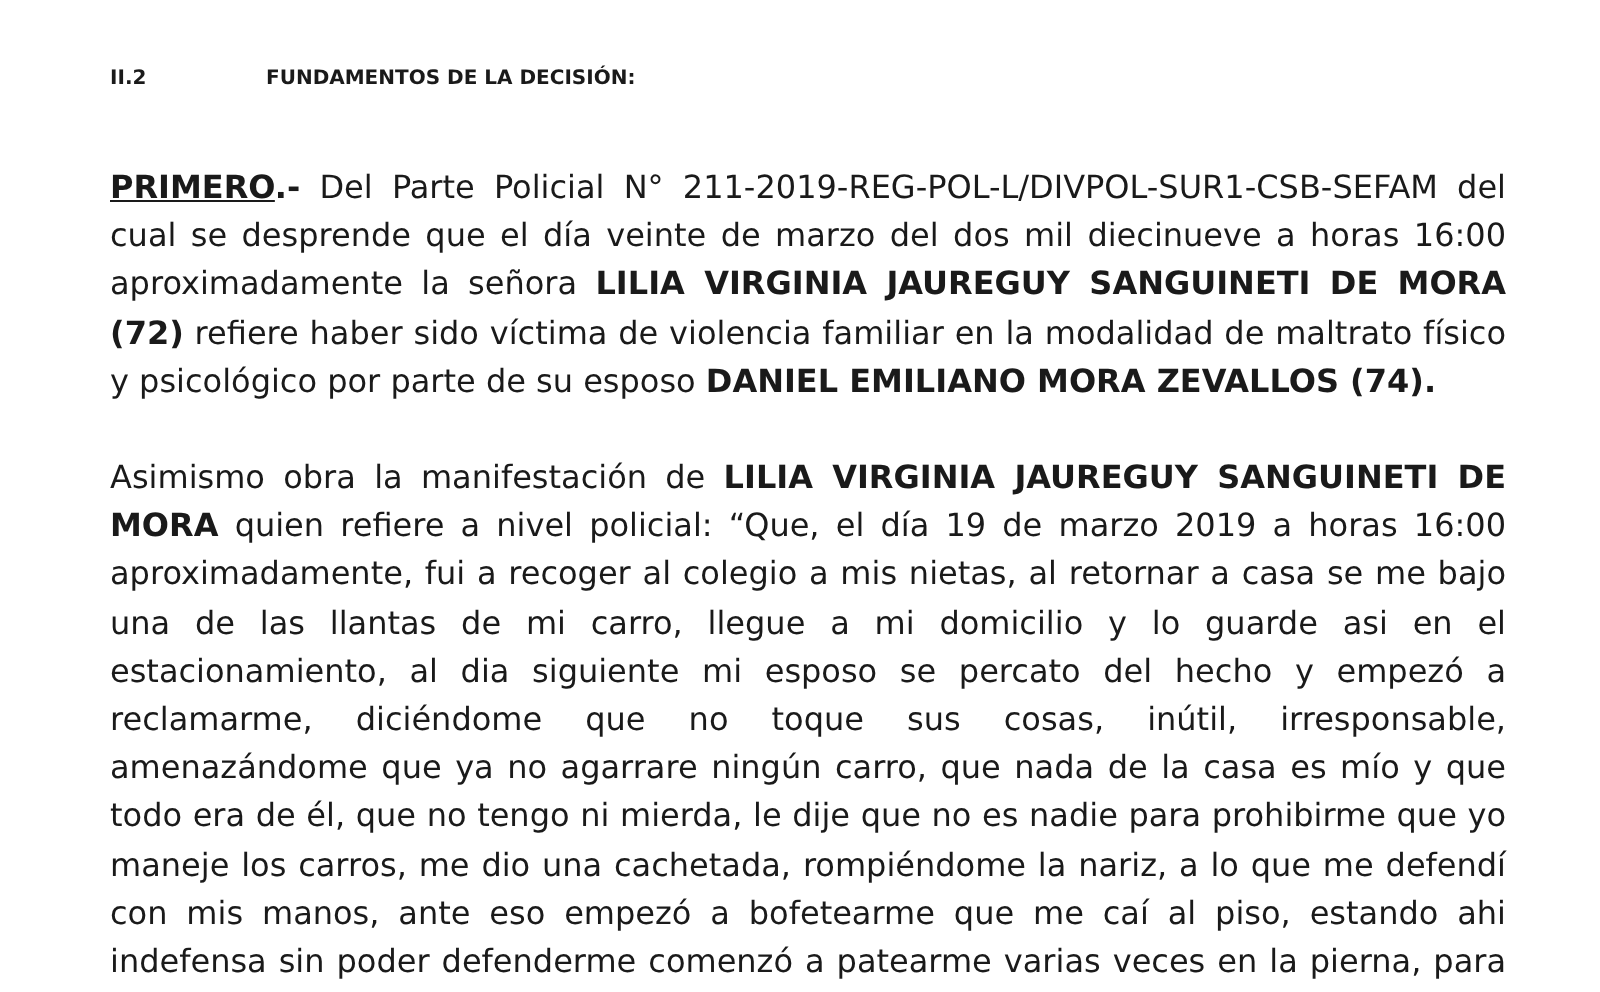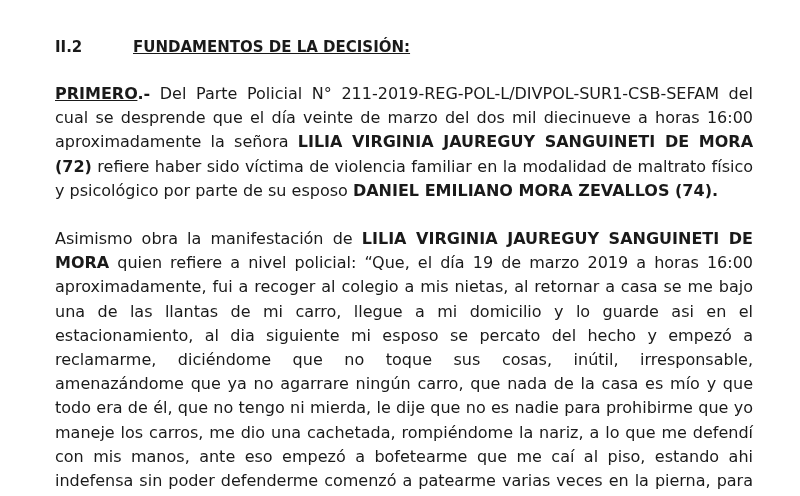--- a/index.html
+++ b/index.html
@@ -1,21 +1,21 @@
 <!DOCTYPE html>
 <html><head>
 <meta charset="utf-8">
 <style>
   html, body { margin: 0; padding: 0; background: #ffffff; }
   body { width: 800px; height: 496px; overflow: hidden; position: relative;
          font-family: "DejaVu Sans", "Liberation Sans", sans-serif; color: #1a1a1a; }
   .page { position: absolute; left: 55px; top: 34px; width: 698px; }
-  .heading { font-size: 15px; font-weight: bold; height: 22px; display: flex; align-items: flex-end; }
+  .heading { font-size: 10px; font-weight: bold; height: 22px; display: flex; align-items: flex-start; }
   .heading .num { width: 78px; }
-  .heading .title { text-decoration: underline; }
+  .heading .title { }
   .para { font-size: 16px; line-height: 24.2px; text-align: justify; text-align-last: left; margin: 0; }
   .p1 { margin-top: 26px; }
   .p2 { margin-top: 24px; }
   .b { font-weight: bold; }
   .u { text-decoration: underline; font-weight: bold; }
 </style>
 </head>
 <body>
 
 <div class="page">

